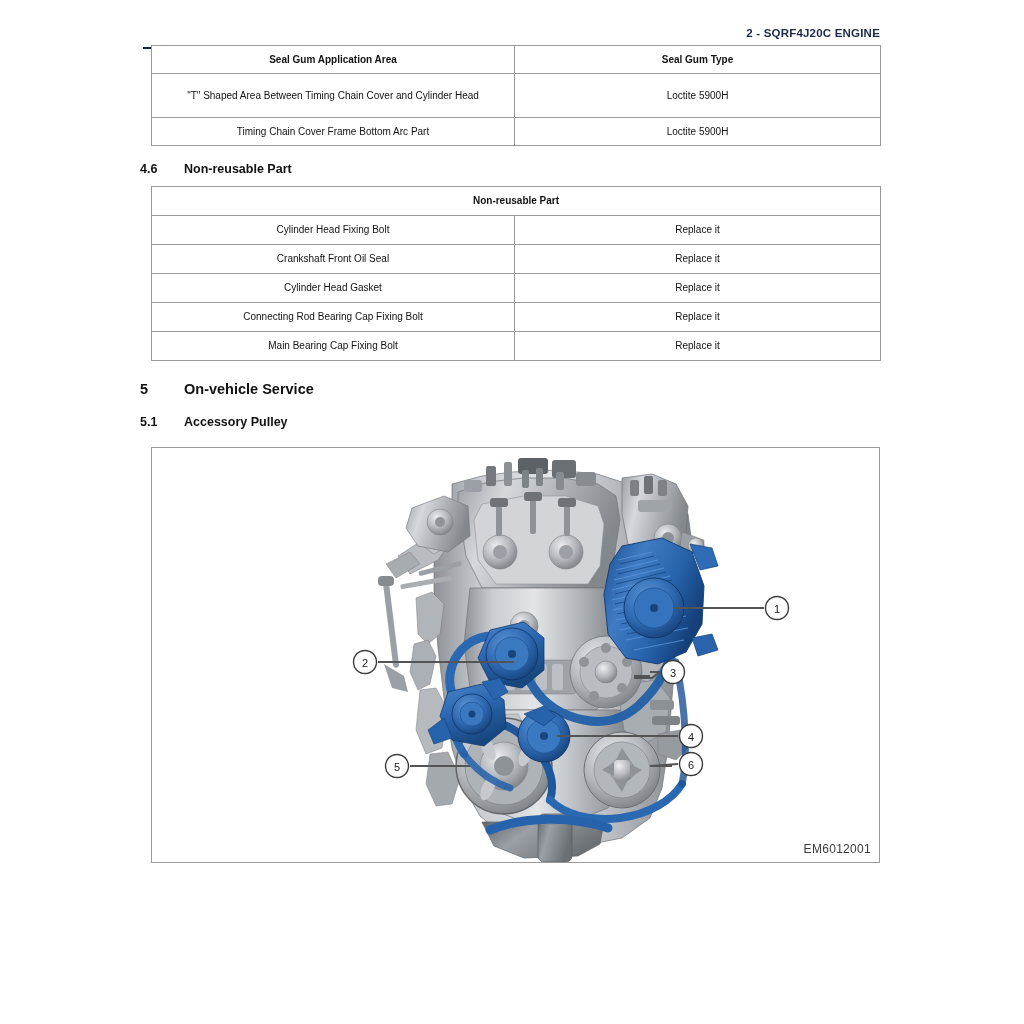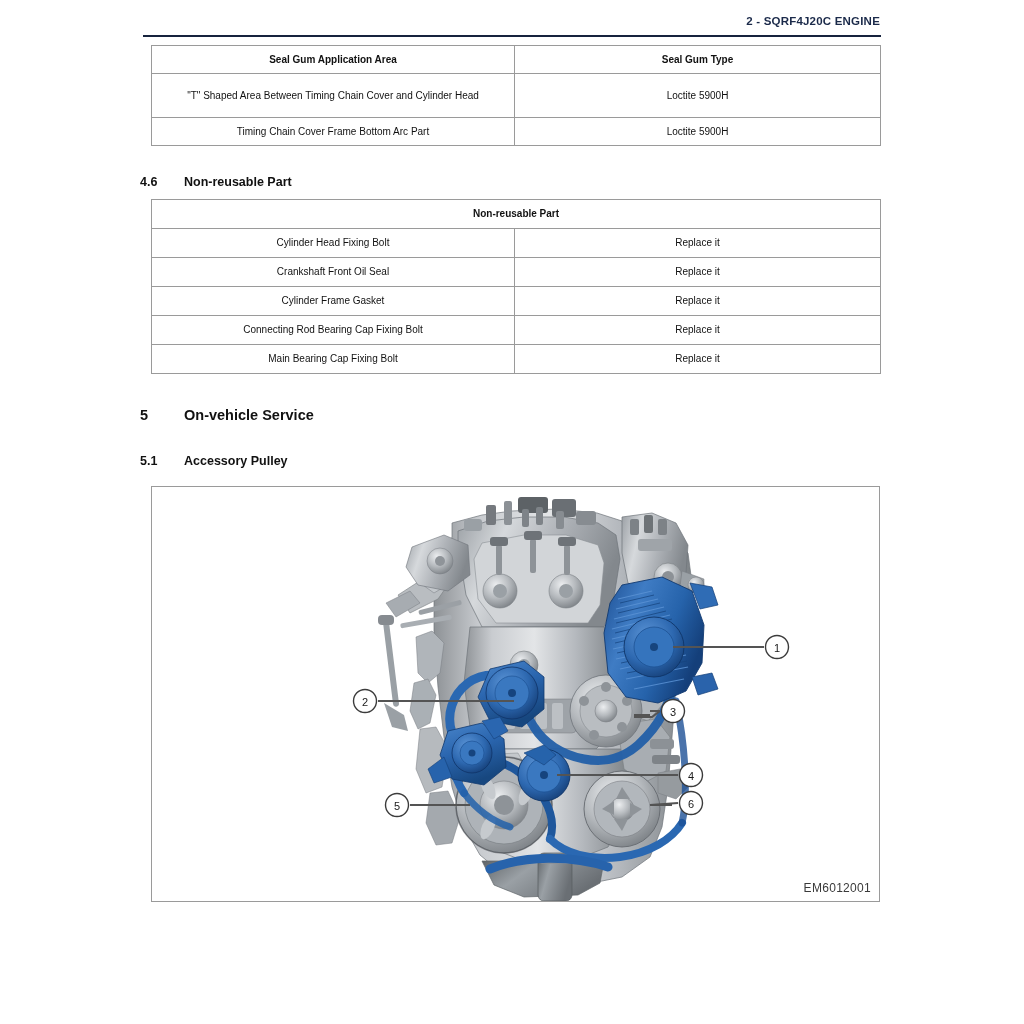--- a/index.html
+++ b/index.html
@@ -12,21 +12,21 @@
     height: 1024px;
     font-family: "Liberation Sans", sans-serif;
     color: #111111;
     overflow: hidden;
     position: relative;
   }
 
   
   .page-header {
     position: absolute;
-    left: 0; top: 4px;
+    left: 0; top: 16px;
     width: 1024px;
     height: 36px;
   }
   .header-title {
     position: absolute;
     right: 144px;
     top: 11px;
     font-size: 11.5px;
     font-weight: bold;
     letter-spacing: 0.2px;
@@ -98,21 +98,21 @@
     font-size: 14.5px;
   }
   .h-main .num { width: 44px; }
 
   .sp-1 { height: 16px; }
   .sp-2 { height: 10px; }
   .sp-3 { height: 20px; }
   .sp-4 { height: 18px; }
   .sp-5 { height: 18px; }
 
-  .hd-offset { margin-left: -11px; margin-top: 13px; }
+  .hd-offset { margin-left: -11px; }
 
   
   .figure-frame {
     position: relative;
     width: 727px;
     height: 414px;
     border: 1px solid #9a9a9a;
     background: #ffffff;
     overflow: hidden;
   }
@@ -191,21 +191,21 @@
     <tbody>
       <tr>
         <td>Cylinder Head Fixing Bolt</td>
         <td>Replace it</td>
       </tr>
       <tr>
         <td>Crankshaft Front Oil Seal</td>
         <td>Replace it</td>
       </tr>
       <tr>
-        <td>Cylinder Frame Gasket</td>
+        <td>Cylinder Head Gasket</td>
         <td>Replace it</td>
       </tr>
       <tr>
         <td>Connecting Rod Bearing Cap Fixing Bolt</td>
         <td>Replace it</td>
       </tr>
       <tr>
         <td>Main Bearing Cap Fixing Bolt</td>
         <td>Replace it</td>
       </tr>

